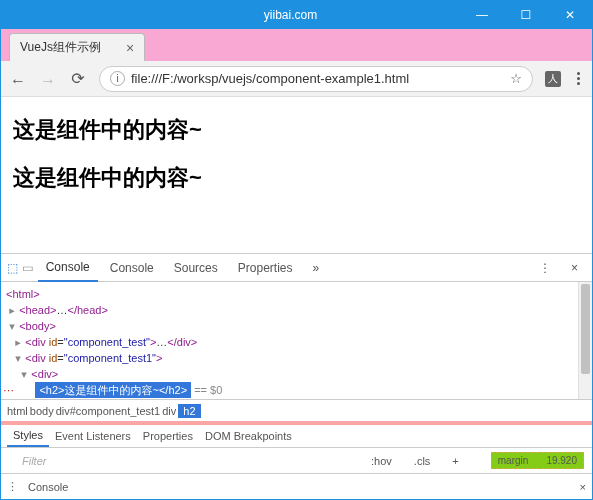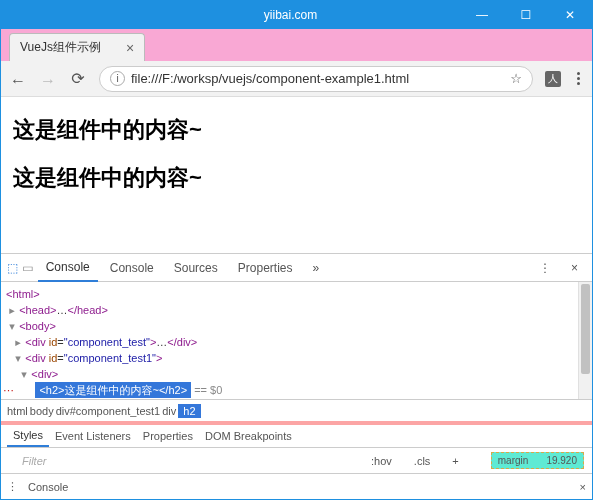--- a/index.html
+++ b/index.html
@@ -42,21 +42,21 @@
 .scrollbar { width: 14px; background: #f1f1f1; border-left: 1px solid #e0e0e0; position: relative; }
 .scrollthumb { position: absolute; top: 2px; left: 2px; right: 2px; height: 90px; background: #c1c1c1; border-radius: 2px; }
 .breadcrumb { height: 22px; border-top: 1px solid #ccc; display: flex; align-items: center; padding: 0 6px; font-size: 11px; gap: 2px; color: #555; font-family: Consolas, monospace; }
 .breadcrumb span.sel { background: #3477da; color: #fff; padding: 1px 5px; }
 .styles-bar { height: 26px; border-top: 4px solid #fca5a5; display: flex; align-items: center; padding: 0 6px; font-size: 11px; color: #555; }
 .styles-bar .stab { padding: 4px 6px; }
 .styles-bar .stab.active { border-bottom: 2px solid #2f7ed8; color: #333; }
 .filter-row { height: 26px; border-top: 1px solid #ccc; display: flex; align-items: center; font-size: 11px; }
 .filter-input { flex: 1; padding: 0 21px; color: #aaa; font-style: italic; }
 .filter-ctrls { display: flex; gap: 22px; padding: 0 8px; color: #555; align-items: center; }
-.box-model { margin-left: 10px; border: 1px dashed #d4a94a; background: #5eead4; font-size: 10px; padding: 2px 6px; color: #555; font-family: Consolas, monospace; }
+.box-model { margin-left: 10px; border: 1px dashed #d4a94a; background: #84cc16; font-size: 10px; padding: 2px 6px; color: #555; font-family: Consolas, monospace; }
 .console-drawer { height: 26px; border-top: 1px solid #ccc; display: flex; align-items: center; padding: 0 6px; font-size: 11px; color: #555; gap: 10px; }
 .dots-line { color: #c41a16; }
 .eq-sel { color: #888; }
 </style>
 </head>
 <body>
 
 <div class="window">
   <div class="titlebar">
     <div class="titlebar-title">yiibai.com</div>

